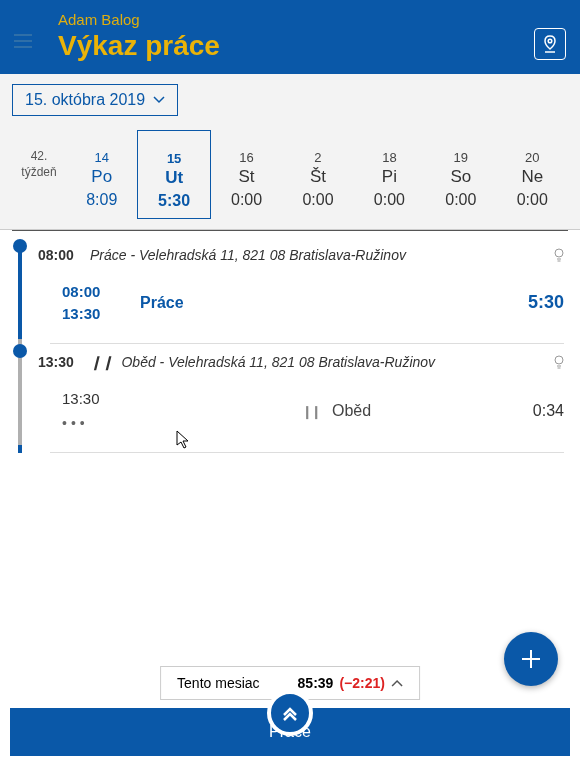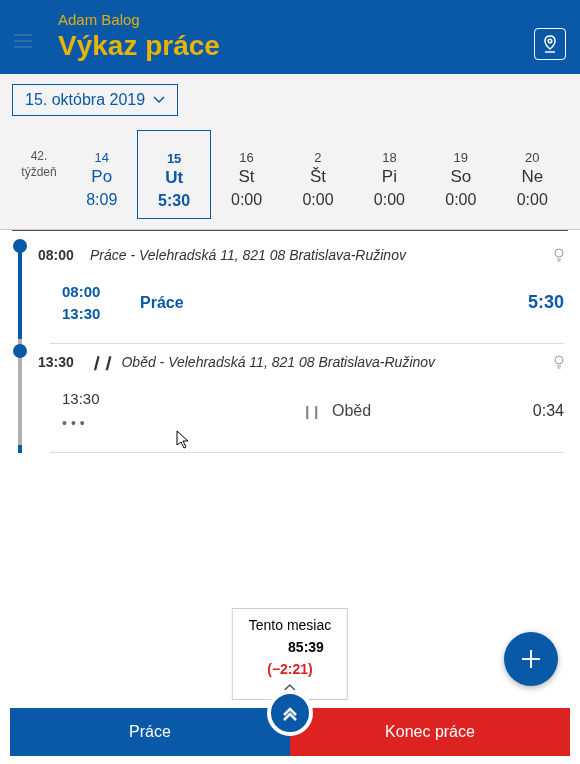--- a/index.html
+++ b/index.html
@@ -46,21 +46,21 @@
   .entry .kind.gray { color: #444; font-weight: 400; text-align: center; }
   .entry .dur { color: #0a58a8; font-weight: 600; font-size: 18px; padding-right: 4px; }
   .entry .dur.gray { color: #333; font-weight: 400; font-size: 16px; }
   .entry .pause-icon { display: inline-block; vertical-align: middle; margin-right: 8px; font-size: 13px; color: #888; letter-spacing: -2px; }
   .dots { letter-spacing: 4px; color: #666; font-size: 14px; margin-top: 4px; }
 
   .sep { border: none; border-top: 1px solid #ddd; margin-left: 38px; margin-right: 4px; }
 
   .cursor { position: absolute; left: 176px; top: 430px; pointer-events: none; }
 
-  .month-summary { position: absolute; bottom: 64px; left: 50%; transform: translateX(-50%); border: 1px solid #ccc; padding: 8px 16px; font-size: 14px; display: flex; align-items: center; gap: 6px; background: #fff; cursor: pointer; flex-direction: column; }
+  .month-summary { position: absolute; bottom: 64px; left: 50%; transform: translateX(-50%); border: 1px solid #ccc; padding: 8px 16px; font-size: 14px; display: flex; align-items: center; gap: 6px; background: #fff; cursor: pointer; }
   .month-summary .hrs { font-weight: 600; margin-left: 32px; }
   .month-summary .diff { color: #d22; font-weight: 600; }
 
   .fab { position: absolute; right: 22px; bottom: 78px; width: 54px; height: 54px; border-radius: 50%; background: #0a58a8; display: flex; align-items: center; justify-content: center; cursor: pointer; box-shadow: 0 2px 6px rgba(0,0,0,0.3); }
 
   .bottom-bar { position: absolute; bottom: 8px; left: 10px; right: 10px; height: 48px; display: flex; }
   .bottom-bar .btn { flex: 1; display: flex; align-items: center; justify-content: center; color: #fff; font-size: 16px; cursor: pointer; }
   .btn.work { background: #0a58a8; }
   .btn.end { background: #d22; }
   .expand-btn { position: absolute; left: 50%; top: -18px; transform: translateX(-50%); width: 46px; height: 46px; border-radius: 50%; background: #0a58a8; border: 4px solid #fff; display: flex; align-items: center; justify-content: center; cursor: pointer; }
@@ -211,22 +211,19 @@
   <svg width="24" height="24" viewBox="0 0 24 24">
       <line x1="12" y1="3" x2="12" y2="21" stroke="#fff" stroke-width="2"></line>
       <line x1="3" y1="12" x2="21" y2="12" stroke="#fff" stroke-width="2"></line>
     </svg>
 </div>
 
 <div class="bottom-bar">
   <div class="btn work">
     <span>Práce</span>
   </div>
-  <div class="btn end">
-    <span>Konec práce</span>
-  </div>
   <div class="expand-btn">
     <svg width="20" height="20" viewBox="0 0 20 20" fill="none" stroke="#fff" stroke-width="2.5">
       <path d="M4 12 L10 6 L16 12"></path>
       <path d="M4 17 L10 11 L16 17"></path>
     </svg>
   </div>
 </div>
 
 </body></html>

